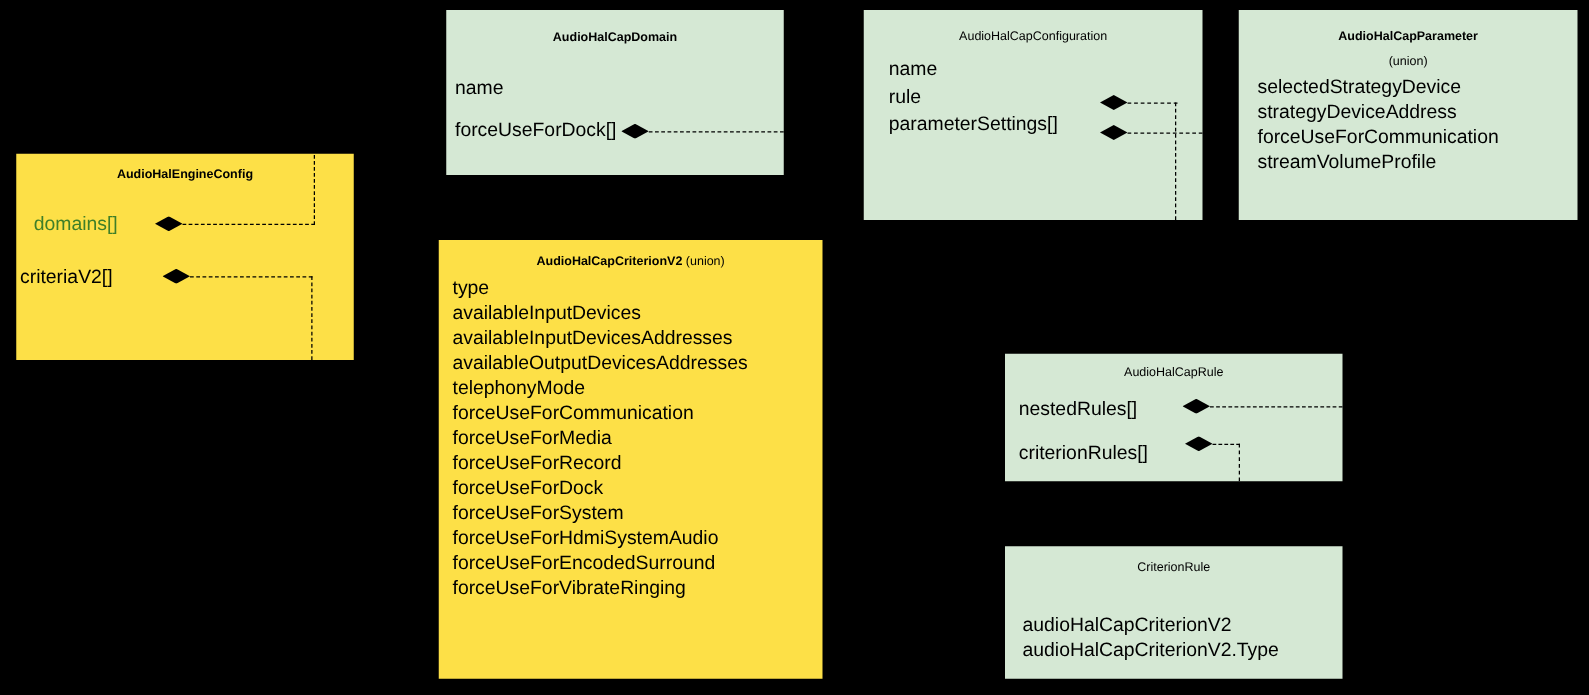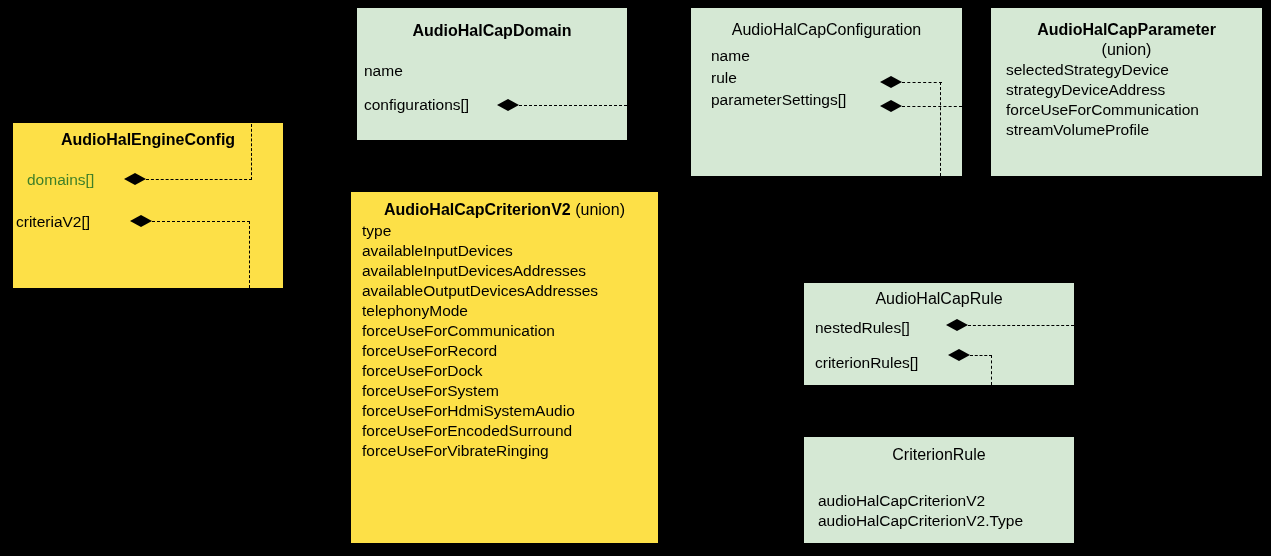--- a/index.html
+++ b/index.html
@@ -22,21 +22,21 @@
     position: absolute;
     box-sizing: border-box;
     overflow: visible;
   }
   .box-green { background: #d5e8d4; }
   .box-gray  { background: #fde047; }
 
   .box-title {
     text-align: center;
     color: #000000;
-    font-size: 16px;
+    font-size: 10px;
     line-height: 20px;
     white-space: nowrap;
   }
   .box-title.bold { font-weight: bold; }
   .box-title .union-tag { font-weight: normal; }
 
   .attr {
     color: #000000;
     font-size: 15.5px;
     line-height: 20px;
@@ -82,21 +82,21 @@
 
   <div class="conn-h" style="left:146px; top:179px; width:106px;"></div>
   <div class="conn-v" style="left:251px; top:124px; height:56px;"></div>
 
   <div class="conn-h" style="left:152px; top:221px; width:98px;"></div>
   <div class="conn-v" style="left:249px; top:221px; height:67px;"></div>
 
   <div class="uml-box box-green" style="left:357px; top:8px; width:270px; height:132px;">
     <div class="box-title bold" style="margin-top:13px;">AudioHalCapDomain</div>
     <div class="attr" style="margin-top:20px; margin-left:7px;">name</div>
-    <div class="attr" style="margin-top:14px; margin-left:7px;">configurations[]</div>
+    <div class="attr" style="margin-top:14px; margin-left:7px;">forceUseForDock[]</div>
   </div>
   <div class="diamond" style="left:497px; top:99px;"></div>
   <div class="conn-h" style="left:519px; top:105px; width:183px;"></div>
 
   <div class="uml-box box-green" style="left:691px; top:8px; width:271px; height:168px;">
     <div class="box-title" style="margin-top:12px;text-align:center;">AudioHalCapConfiguration</div>
     <div class="attr" style="margin-top:6px; margin-left:20px;">name</div>
     <div class="attr" style="margin-top:2px; margin-left:20px;">rule</div>
     <div class="attr" style="margin-top:2px; margin-left:20px;">parameterSettings[]</div>
   </div>
@@ -121,20 +121,21 @@
     <div class="box-title bold" style="margin-top:8px;">
       <span>AudioHalCapCriterionV2</span>
       <span class="union-tag">(union)</span>
     </div>
     <div class="attr" style="margin-left:11px; margin-top:1px;">type</div>
     <div class="attr" style="margin-left:11px;">availableInputDevices</div>
     <div class="attr" style="margin-left:11px;">availableInputDevicesAddresses</div>
     <div class="attr" style="margin-left:11px;">availableOutputDevicesAddresses</div>
     <div class="attr" style="margin-left:11px;">telephonyMode</div>
     <div class="attr" style="margin-left:11px;">forceUseForCommunication</div>
+    <div class="attr" style="margin-left:11px;">forceUseForMedia</div>
     <div class="attr" style="margin-left:11px;">forceUseForRecord</div>
     <div class="attr" style="margin-left:11px;">forceUseForDock</div>
     <div class="attr" style="margin-left:11px;">forceUseForSystem</div>
     <div class="attr" style="margin-left:11px;">forceUseForHdmiSystemAudio</div>
     <div class="attr" style="margin-left:11px;">forceUseForEncodedSurround</div>
     <div class="attr" style="margin-left:11px;">forceUseForVibrateRinging</div>
   </div>
 
   <div class="uml-box box-green" style="left:804px; top:283px; width:270px; height:102px;">
     <div class="box-title" style="margin-top:6px;">AudioHalCapRule</div>

